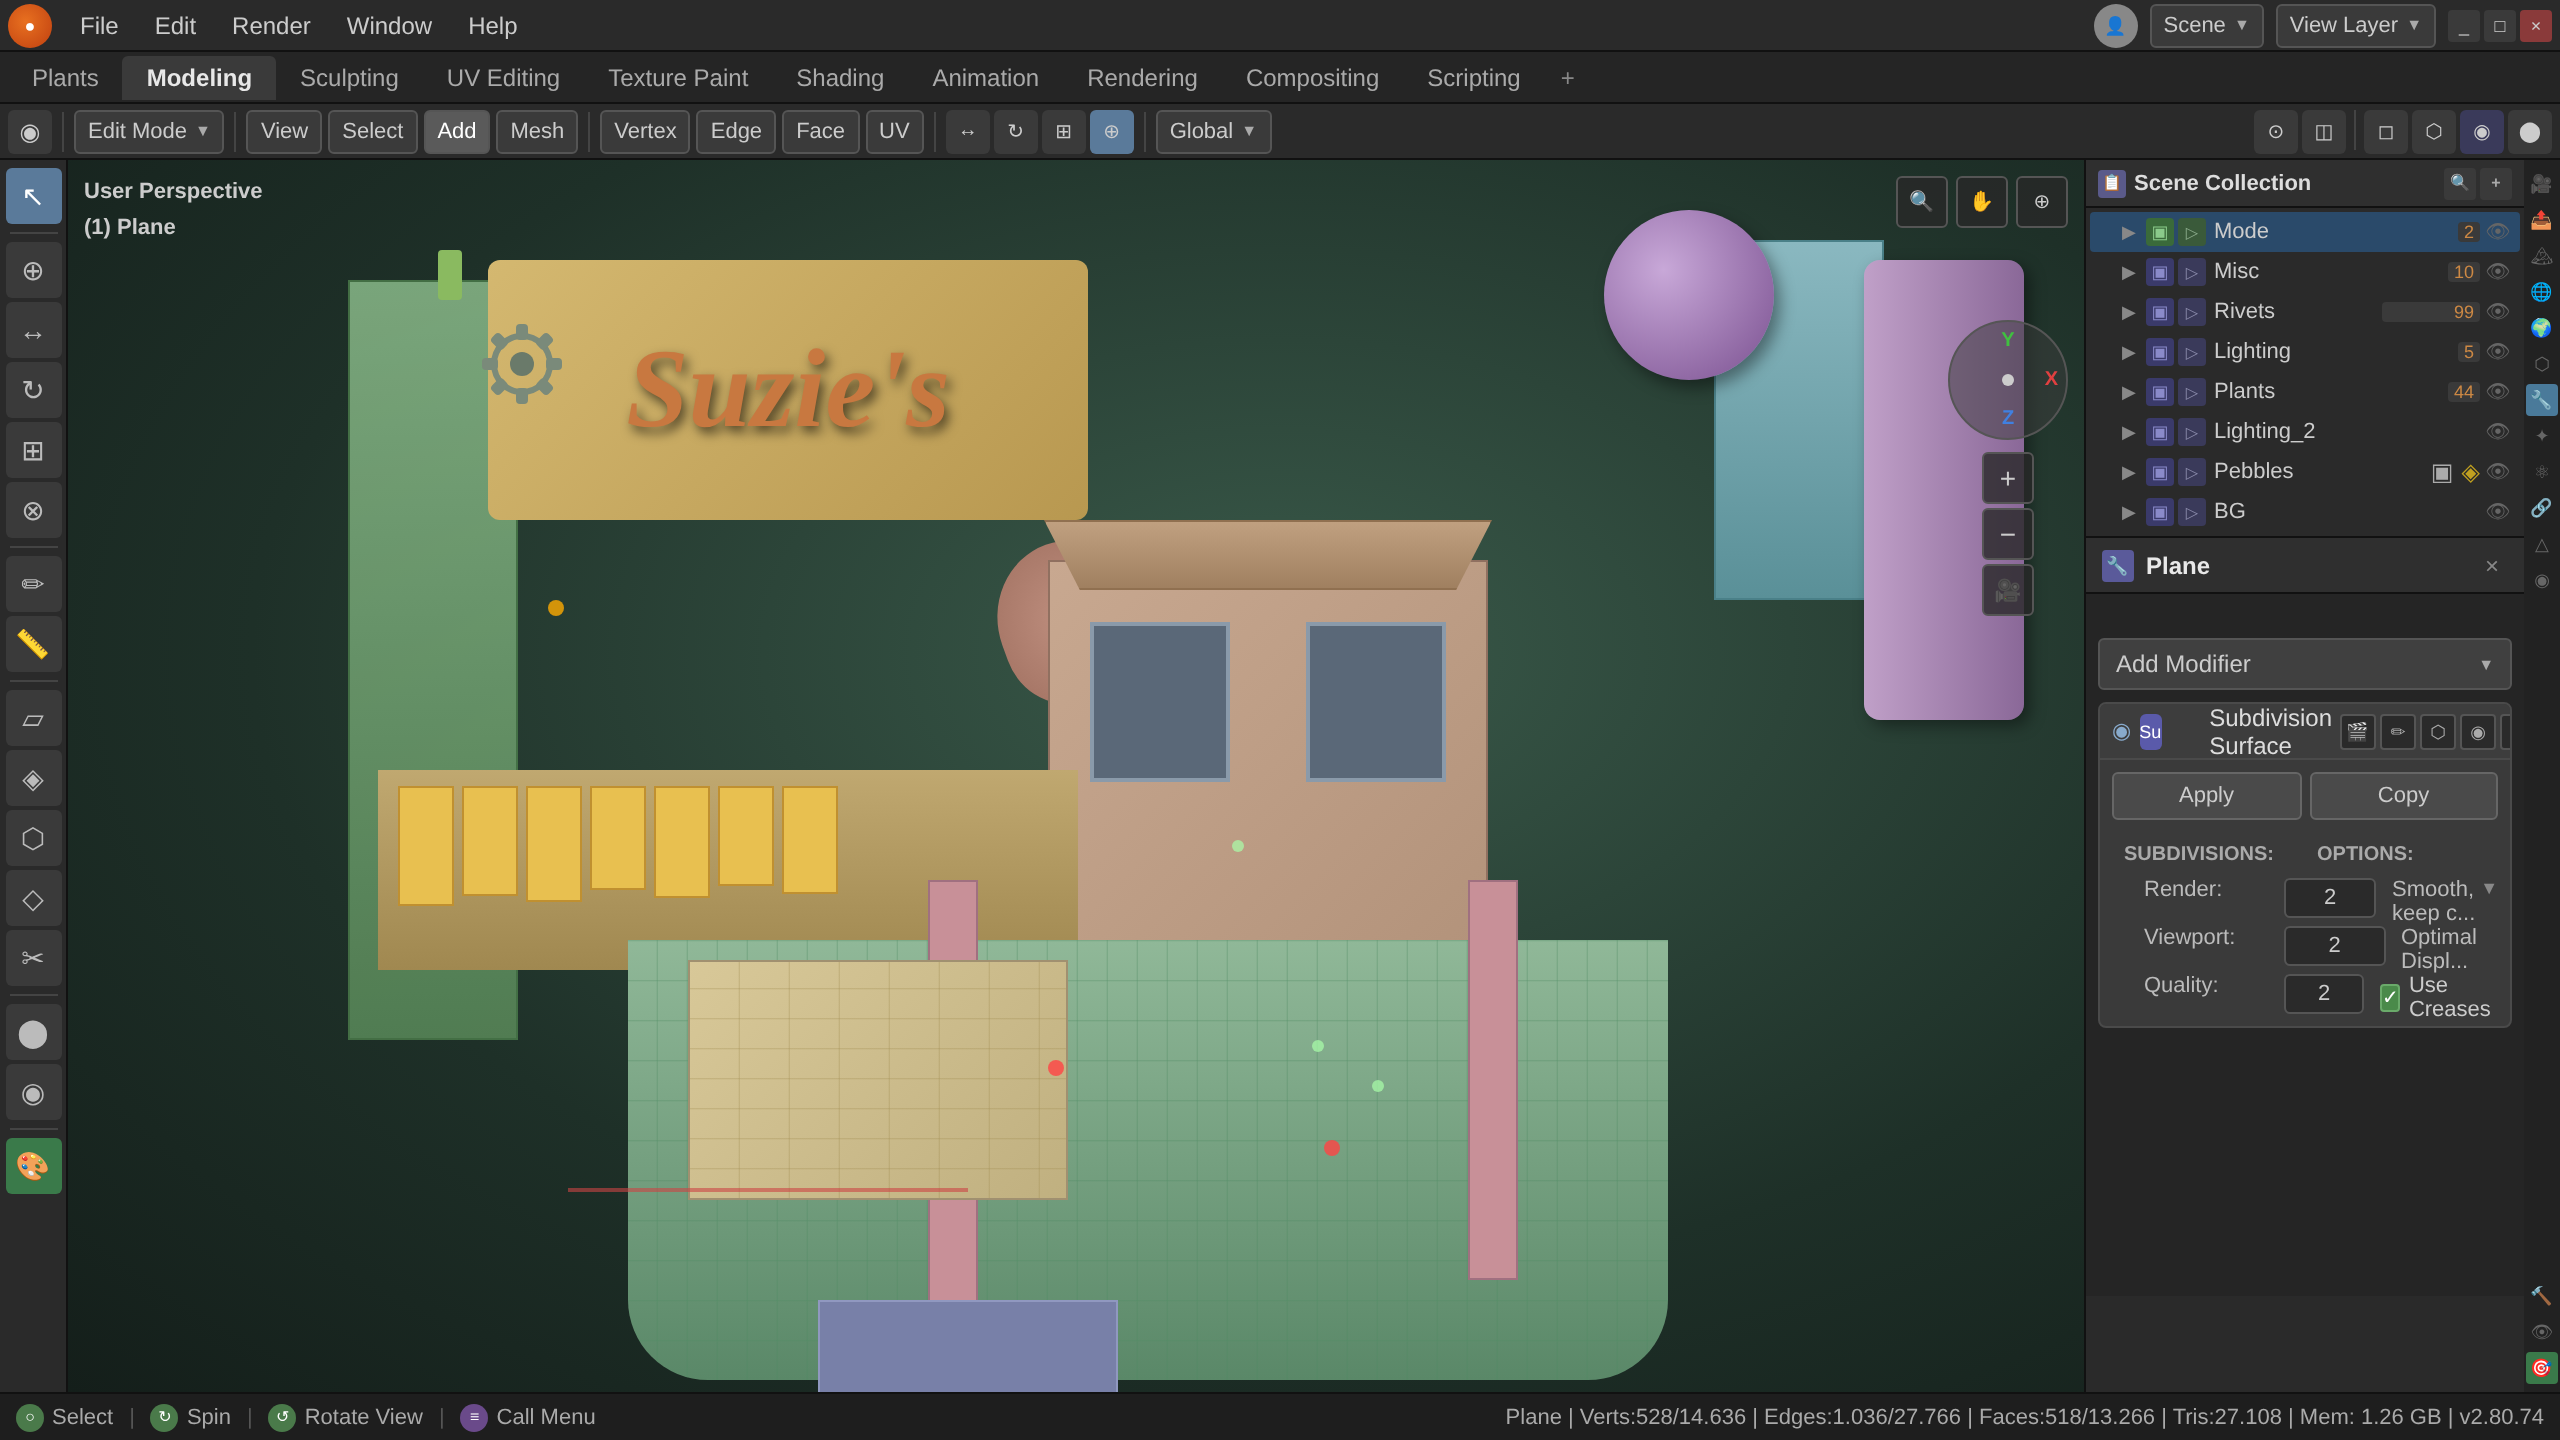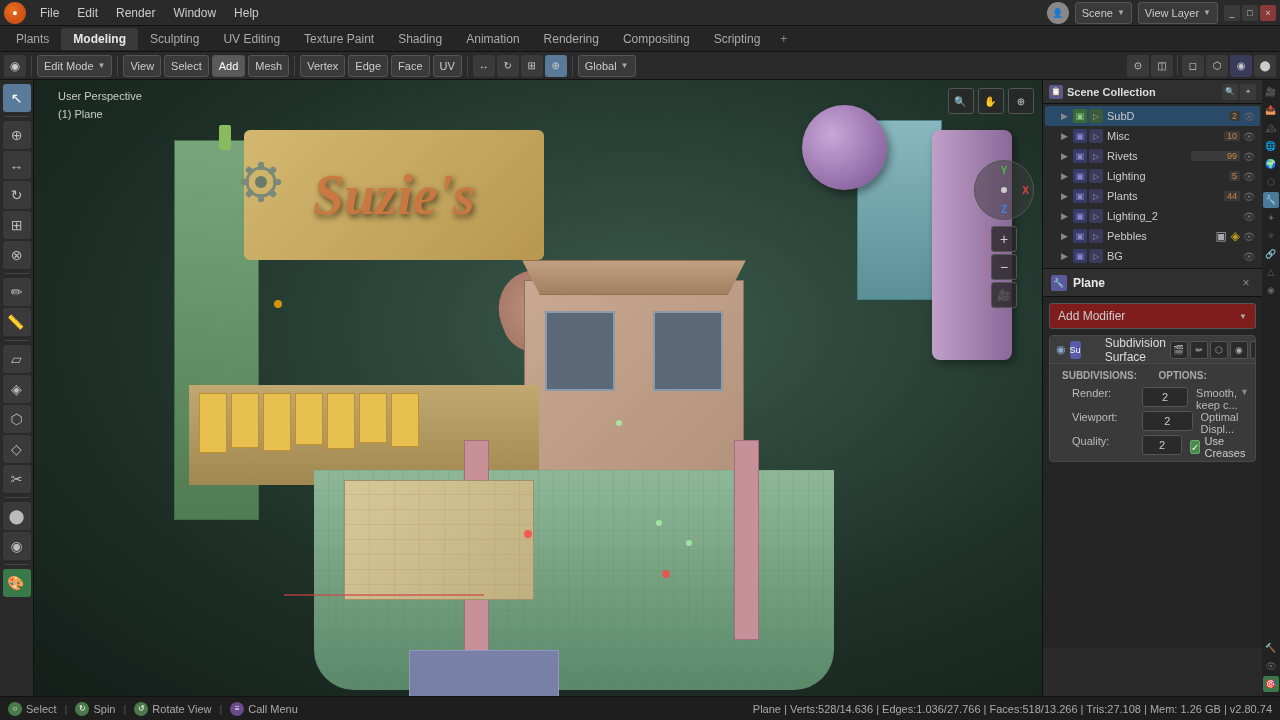--- a/index.html
+++ b/index.html
@@ -149,24 +149,25 @@
     .scene-bg {
       position: absolute;
       inset: 0;
       background: 
         radial-gradient(ellipse at 60% 40%, #3a5a4a 0%, #1e3028 60%, #141e1a 100%);
     }
 
     
     .viewport-info-tl {
       position: absolute;
-      top: 8px; left: 24px;
+      top: 8px; left: 8px;
       color: #ccc;
       font-size: 11px;
       line-height: 1.6;
+      font-weight: bold;
     }
     .gizmo-circle {
       width: 60px; height: 60px;
       border-radius: 50%;
       background: rgba(60,60,60,0.5);
       border: 1px solid #555;
       position: relative;
       display: flex; align-items: center; justify-content: center;
     }
     .gizmo-x { position: absolute; right: 4px; top: 50%; transform: translateY(-50%); color: #e04040; font-size: 10px; font-weight: bold; }
@@ -247,30 +248,31 @@
       font-size: 12px;
     }
 
     
     .add-modifier-row {
       padding: 6px;
     }
     .add-modifier-btn {
       width: 100%;
       height: 26px;
-      background: #7f1d1d;
+      background: #404040;
       border: 1px solid #555;
       border-radius: 3px;
       color: #ccc;
       font-size: 12px;
       display: flex;
       align-items: center;
       justify-content: space-between;
       padding: 0 8px;
       cursor: pointer;
+      margin-top: 16px;
     }
 
     
     .modifier-card {
       margin: 0 6px 6px 6px;
       background: #3a3a3a;
       border: 1px solid #4a4a4a;
       border-radius: 4px;
       overflow: hidden;
     }
@@ -691,21 +693,21 @@
           </div>
         </div>
 
         <div id="outliner">
 
           <div class="outliner-item selected">
             <span class="oi-indent" style="width:10px;"></span>
             <span class="oi-arrow">▶</span>
             <span class="oi-icon" style="background:#3a6a3a;border-radius:2px;color:#8aca8a;">▣</span>
             <span style="width:14px;height:14px;background:#3a5a3a;border-radius:2px;display:inline-flex;align-items:center;justify-content:center;font-size:8px;color:#8aaa8a;margin-right:2px;">▷</span>
-            <span class="oi-label">SubD</span>
+            <span class="oi-label">Mode</span>
             <span class="oi-badge" style="color:#cc8844;">2</span>
             <span class="oi-vis-btn">👁</span>
           </div>
 
           <div class="outliner-item">
             <span class="oi-indent" style="width:10px;"></span>
             <span class="oi-arrow">▶</span>
             <span class="oi-icon" style="background:#3a3a6a;border-radius:2px;color:#8a8aca;">▣</span>
             <span style="width:14px;height:14px;background:#3a3a5a;border-radius:2px;display:inline-flex;align-items:center;justify-content:center;font-size:8px;color:#8a8aaa;margin-right:2px;">▷</span>
             <span class="oi-label">Misc</span>
@@ -802,20 +804,24 @@
               <div class="mod-ctrl-btn" title="Apply on render">🎬</div>
               <div class="mod-ctrl-btn" title="Apply in edit mode">✏</div>
               <div class="mod-ctrl-btn" title="On cage">⬡</div>
               <div class="mod-ctrl-btn" title="Realtime">◉</div>
               <div class="mod-ctrl-btn">∧</div>
               <div class="mod-ctrl-btn">∨</div>
 
             </div>
           </div>
 
+          <div class="modifier-actions">
+            <div class="mod-action-btn">Apply</div>
+            <div class="mod-action-btn">Copy</div>
+          </div>
 
 
           <div class="mod-fields-section">
             <div style="display:flex;padding:2px 6px;">
               <span class="mod-section-header" style="flex:1;">Subdivisions:</span>
               <span class="mod-section-header" style="flex:1;">Options:</span>
             </div>
 
             <div class="mod-field-row">
               <span class="mod-field-label">Render:</span>

